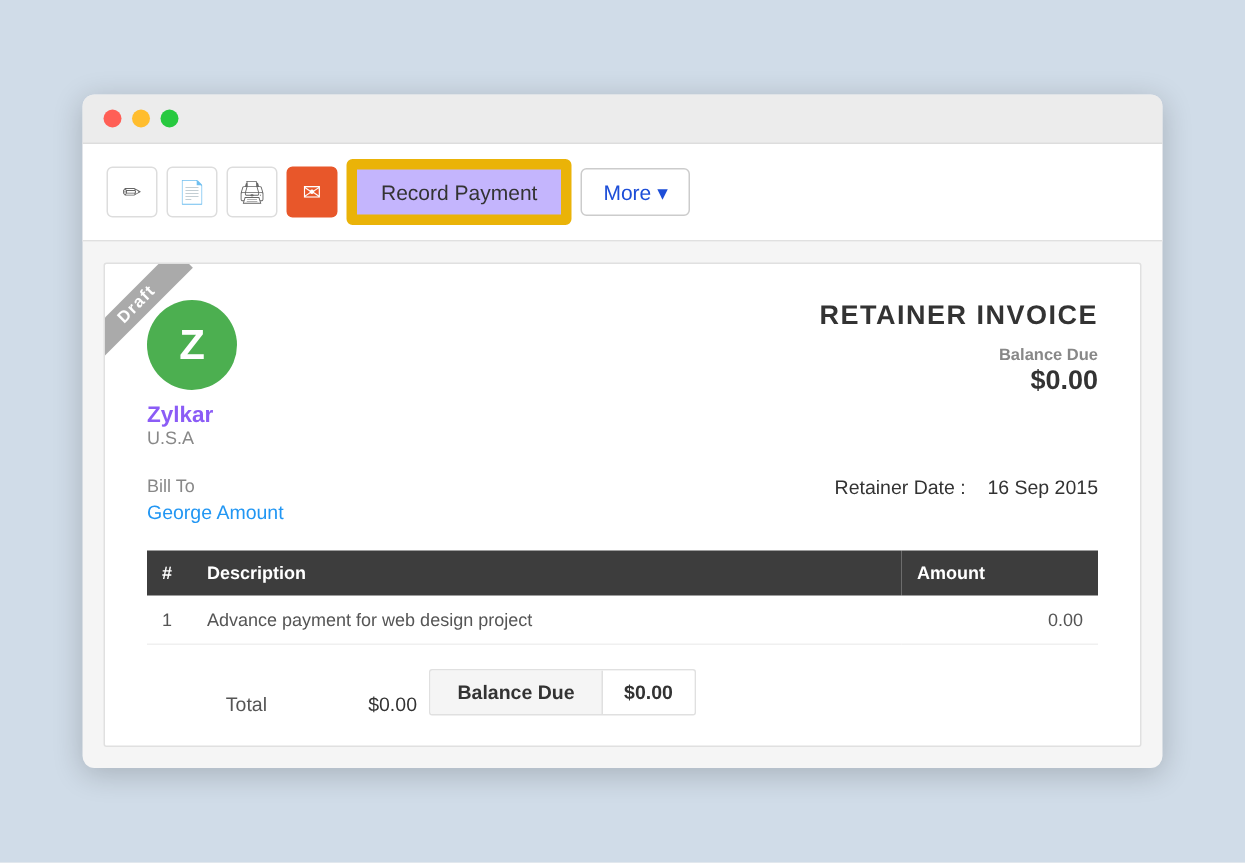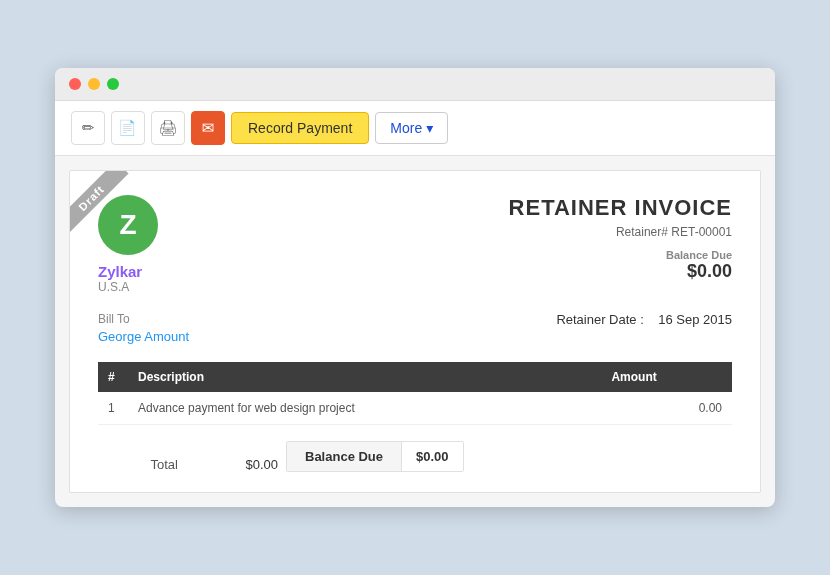--- a/index.html
+++ b/index.html
@@ -52,22 +52,22 @@
       cursor: pointer;
       font-size: 15px;
       color: #666;
     }
     .toolbar-icon-btn.orange {
       background: #e8572a;
       border-color: #e8572a;
       color: #fff;
     }
     .record-payment-btn {
-      background: #fde047;
-      border: 1px solid #eab308;
+      background: #c4b5fd;
+      border: 7px solid #eab308;
       border-radius: 4px;
       padding: 7px 16px;
       font-size: 14px;
       cursor: pointer;
       color: #333;
       font-weight: 500;
     }
     .more-btn {
       background: #fff;
       border: 1px solid #ccc;
@@ -127,21 +127,21 @@
       color: #8b5cf6;
     }
     .company-country {
       font-size: 12px;
       color: #888;
     }
     .invoice-title-block {
       text-align: right;
     }
     .invoice-title {
-      font-size: 22px;
+      font-size: 18px;
       font-weight: bold;
       color: #333;
       letter-spacing: 1px;
     }
     .retainer-num {
       font-size: 12px;
       color: #666;
       margin-top: 4px;
     }
     .balance-due-block {
@@ -287,24 +287,20 @@
     </div>
 
     <div class="invoice-header">
       <div>
         <div class="company-logo">Z</div>
         <div class="company-name">Zylkar</div>
         <div class="company-country">U.S.A</div>
       </div>
       <div class="invoice-title-block">
         <div class="invoice-title">RETAINER INVOICE</div>
-        <div class="retainer-num">
-          <span>Retainer#</span>
-          <span>RET-00001</span>
-        </div>
         <div class="balance-due-block">
           <div class="balance-due-label">Balance Due</div>
           <div class="balance-due-amount">$0.00</div>
         </div>
       </div>
     </div>
 
     <div class="bill-section">
       <div>
         <div class="bill-to-label">Bill To</div>

